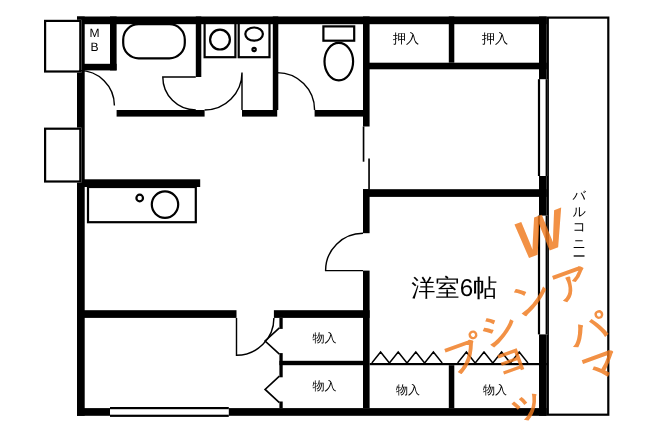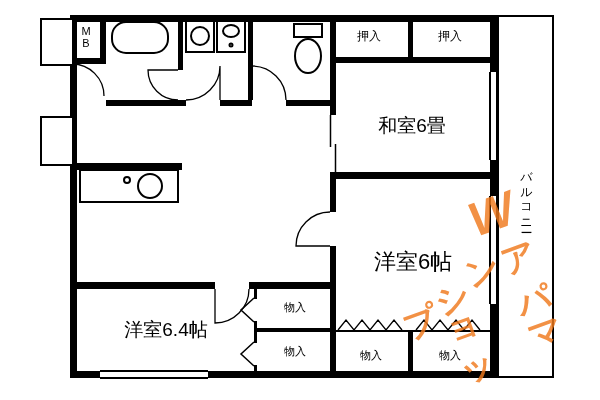--- a/index.html
+++ b/index.html
@@ -90,23 +90,21 @@
       <path d="M330.5,115 L330.5,147"></path>
       <path d="M335.5,144 L335.5,172"></path>
       <polyline points="254,298 241,310 254,322"></polyline>
       <polyline points="254,342 241,354 254,366"></polyline>
     </g>
   </svg>
 
   <div class="label vtext" style="left:86px;top:37px;font-size:11px">MB</div>
   <div class="label" style="left:369px;top:36px;font-size:12px">押入</div>
   <div class="label" style="left:450px;top:36px;font-size:12px">押入</div>
-  <div class="label" style="left:412px;top:126px;font-size:19px">和室6畳</div>
   <div class="label" style="left:413px;top:262px;font-size:22px">洋室6帖</div>
-  <div class="label" style="left:166px;top:330px;font-size:19px">洋室6.4帖</div>
   <div class="label" style="left:295px;top:307px;font-size:11px">物入</div>
   <div class="label" style="left:295px;top:351px;font-size:11px">物入</div>
   <div class="label" style="left:371px;top:355px;font-size:11px">物入</div>
   <div class="label" style="left:450px;top:355px;font-size:11px">物入</div>
   <div class="label vtext" style="left:526px;top:196px;font-size:12px;letter-spacing:2px">バルコニー</div>
 
   <div id="watermark">
     <span id="wm-mark">W</span>
     <div id="wm-text">
       <span id="wm-col-right">アパマン</span>

